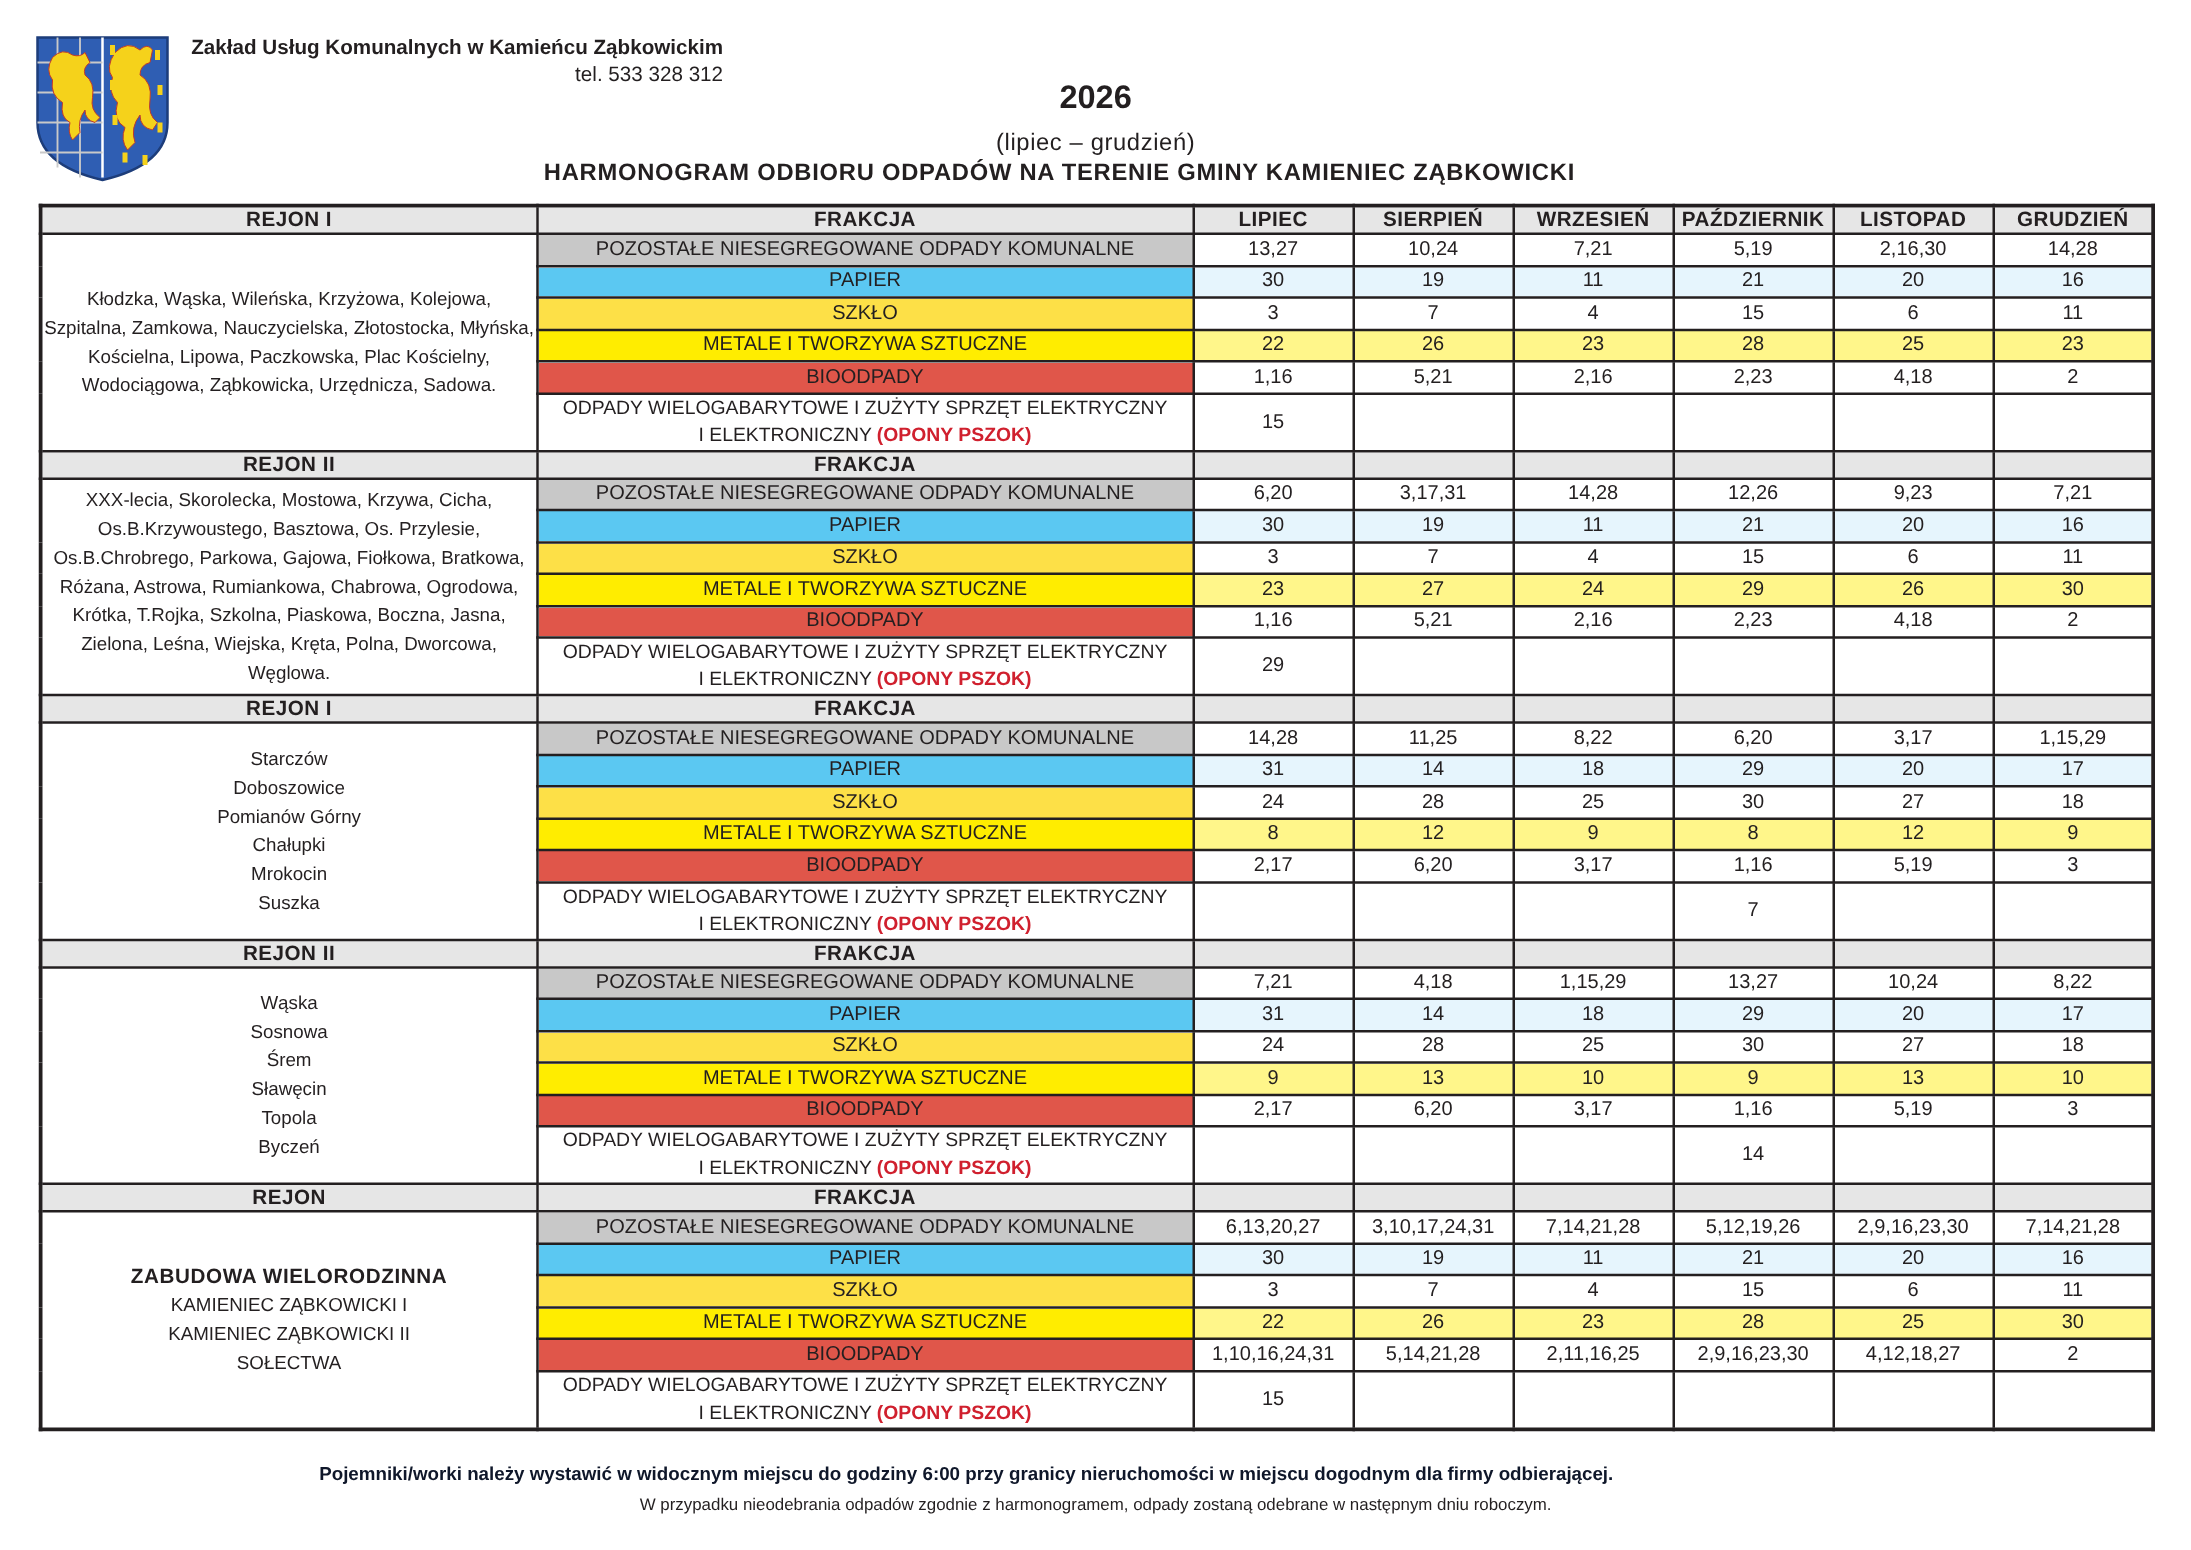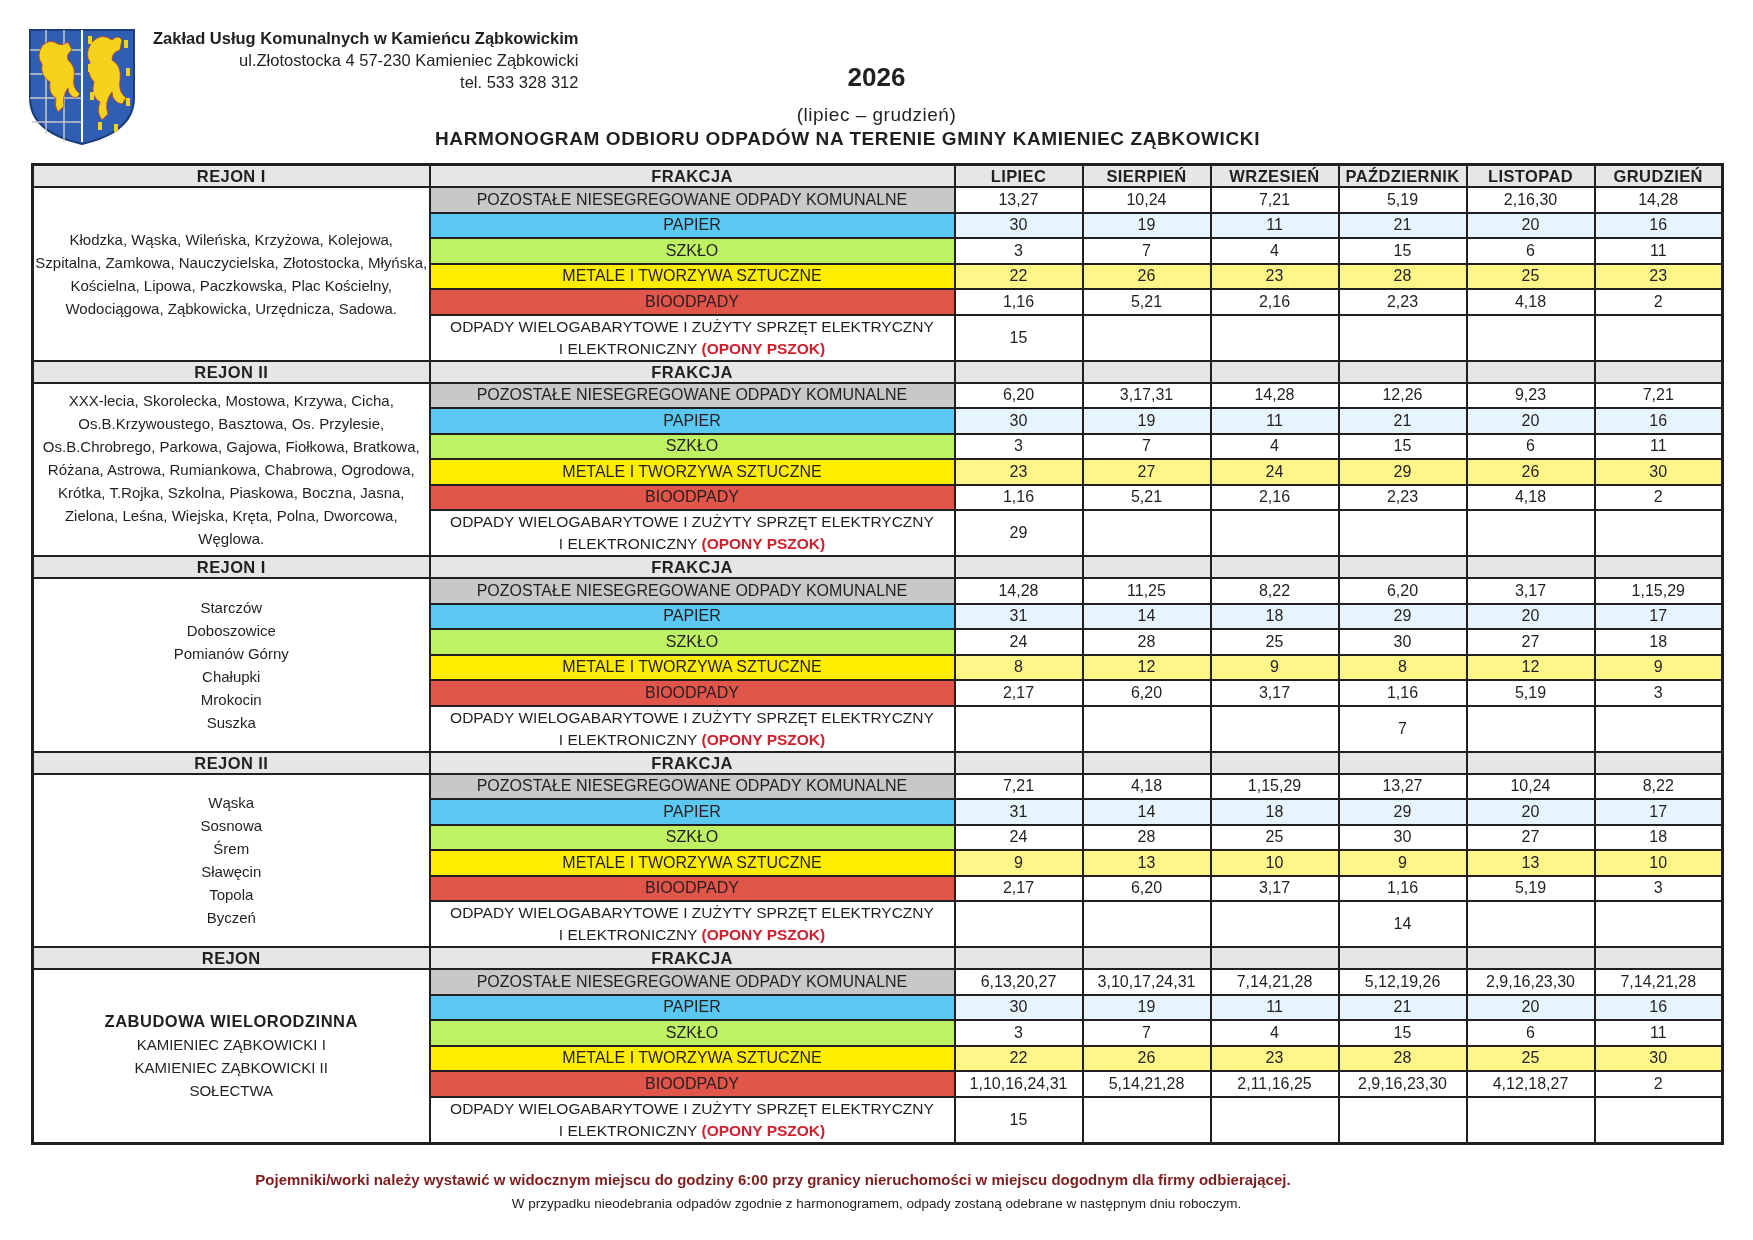--- a/index.html
+++ b/index.html
@@ -17,31 +17,31 @@
   table.sched col.c-rejon { width: 397px; }
   table.sched col.c-frak { width: 525px; }
   table.sched col.c-m { width: 128px; }
   table.sched td, table.sched th { border: 2px solid #231f20; text-align: center; vertical-align: middle; font-size: 16px; padding: 0 2px; height: 25.5px; line-height: 20px; white-space: nowrap; overflow: hidden; }
   table.sched th { background: #e6e6e6; font-weight: bold; font-size: 16.5px; letter-spacing: 0.4px; height: 20px; }
   table.sched td.area { background: #ffffff; white-space: normal; font-size: 15px; line-height: 23px; padding: 0 1px; }
   table.sched td.area.bold-first .area-head { font-weight: bold; font-size: 16.5px; letter-spacing: 0.5px; }
   table.sched td.area .villages { line-height: 23px; }
   td.f-grey { background: #c8c8c8; }
   td.f-blue { background: #5bc8f2; margin-left: 12px; }
-  td.f-green { background: #bef264; margin-top: 44px; }
+  td.f-green { background: #fde047; margin-top: 44px; }
   td.f-yellow { background: #ffed00; }
   td.f-red { background: #e0564a; }
   td.f-bulky { background: #ffffff; white-space: normal !important; line-height: 22px !important; height: 46px !important; font-size: 15.5px !important; }
   td.f-bulky .tires { color: #d0202e; font-weight: bold; }
   td.v-blue { background: #e6f5fd; }
   td.v-yellow { background: #fff68a; }
   td.v-white { background: #ffffff; }
   tr.bulky td { height: 46px; }
 
-  .note-red { position: absolute; left: 0; width: 1546px; top: 1171px; text-align: center; font-size: 15px; font-weight: bold; color: #7f1d1d; }
+  .note-red { position: absolute; left: 0; width: 1546px; top: 1171px; text-align: center; font-size: 15px; font-weight: bold; color: #0f172a; }
   .note-black { position: absolute; left: 0; width: 1753px; top: 1196px; text-align: center; font-size: 13.5px; color: #231f20; }
 </style>
 </head>
 <body>
 
 <svg class="logo" viewBox="0 0 108 118">
   <path d="M2 2 H106 V70 Q106 104 54 116 Q2 104 2 70 Z" fill="#2f5eb3" stroke="#1d3d7a" stroke-width="2"></path>
   <line x1="54" y1="2" x2="54" y2="114" stroke="#ffffff" stroke-width="2"></line>
   <g stroke="#c9c9c9" stroke-width="1.5">
     <line x1="2" y1="22" x2="54" y2="22"></line>
@@ -60,21 +60,20 @@
       <rect x="98" y="40" width="4" height="8"></rect>
     <rect x="62" y="64" width="4" height="8"></rect>
       <rect x="98" y="70" width="4" height="8"></rect>
     <rect x="70" y="94" width="4" height="8"></rect>
       <rect x="86" y="96" width="4" height="8"></rect>
   </g>
 </svg>
 
 <div class="org">
   <div class="name">Zakład Usług Komunalnych w Kamieńcu Ząbkowickim</div>
-  <div>ul.Złotostocka 4 57-230 Kamieniec Ząbkowicki</div>
   <div>tel. 533 328 312</div>
 </div>
 
 <div class="title-year">2026</div>
 <div class="title-range">(lipiec – grudzień)</div>
 <div class="title-main">HARMONOGRAM ODBIORU ODPADÓW NA TERENIE GMINY KAMIENIEC ZĄBKOWICKI</div>
 
 <table class="sched">
   <colgroup>
     <col class="c-rejon">

